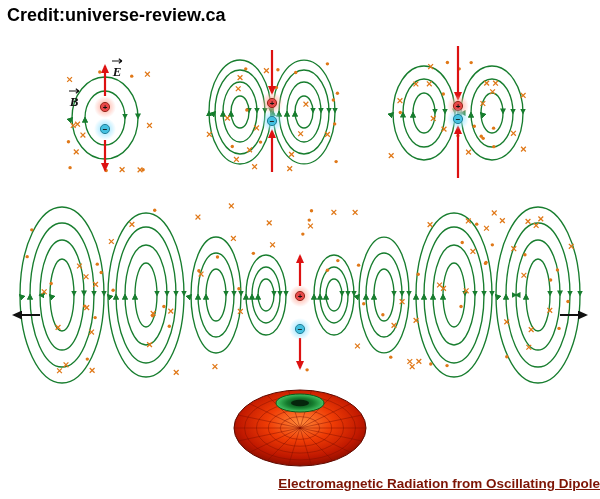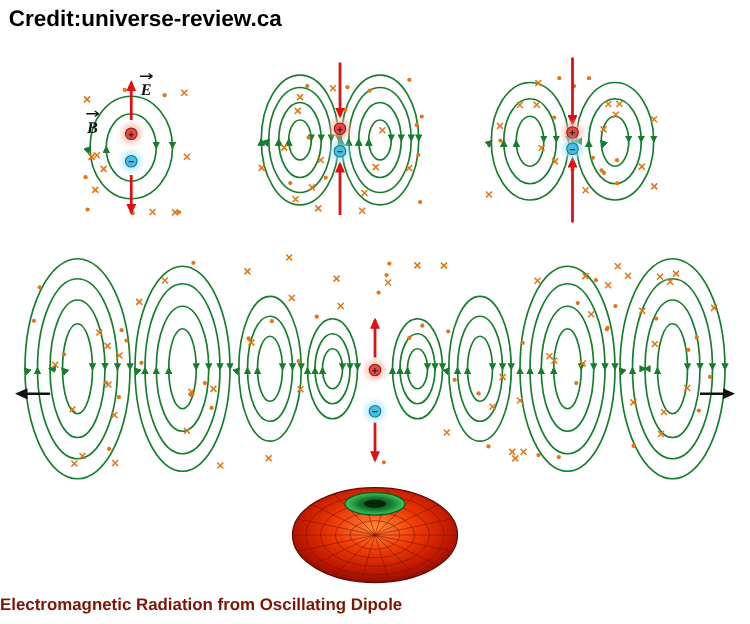--- a/index.html
+++ b/index.html
@@ -5,22 +5,22 @@
   html,body{margin:0;padding:0}
   body{
     width:600px;height:499px;background:#ffffff;position:relative;overflow:hidden;
     font-family:"Liberation Sans",sans-serif;
   }
   .credit{
     position:absolute;top:5px;left:7px;
     font-size:18px;font-weight:bold;color:#000;letter-spacing:0;
   }
   .caption{
-    position:absolute;top:476px;left:0;width:100%;text-align:left;
-    font-size:13.5px;font-weight:bold;color:var(--caption,#7d1505);
+    position:absolute;top:476px;left:0;width:100%;text-align:right;
+    font-size:13.5px;font-weight:bold;color:var(--caption,#7d1505);text-decoration:underline;
   }
   svg{position:absolute;top:0;left:0}
   .field-line{fill:none;stroke:var(--field-line,#177d2e);stroke-width:1.35}
   .marker-x{stroke:var(--marker,#e07818);stroke-width:1.25;fill:none}
   .marker-dot{fill:var(--marker,#e07818)}
   .red-arrow{stroke:var(--arrow,#dd1111);stroke-width:2.2;fill:none}
   .black-arrow{stroke:var(--axis-arrow,#111111);stroke-width:2;fill:none}
   .ah-g{fill:var(--field-line,#177d2e)}
   .ah-r{fill:var(--arrow,#dd1111)}
   .ah-b{fill:var(--axis-arrow,#111111)}

